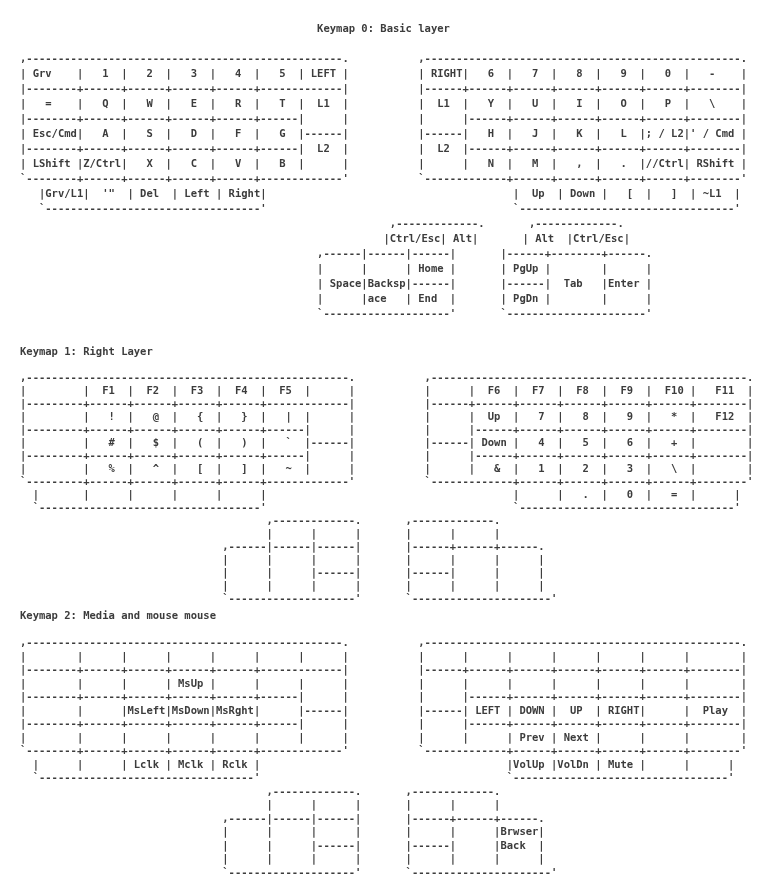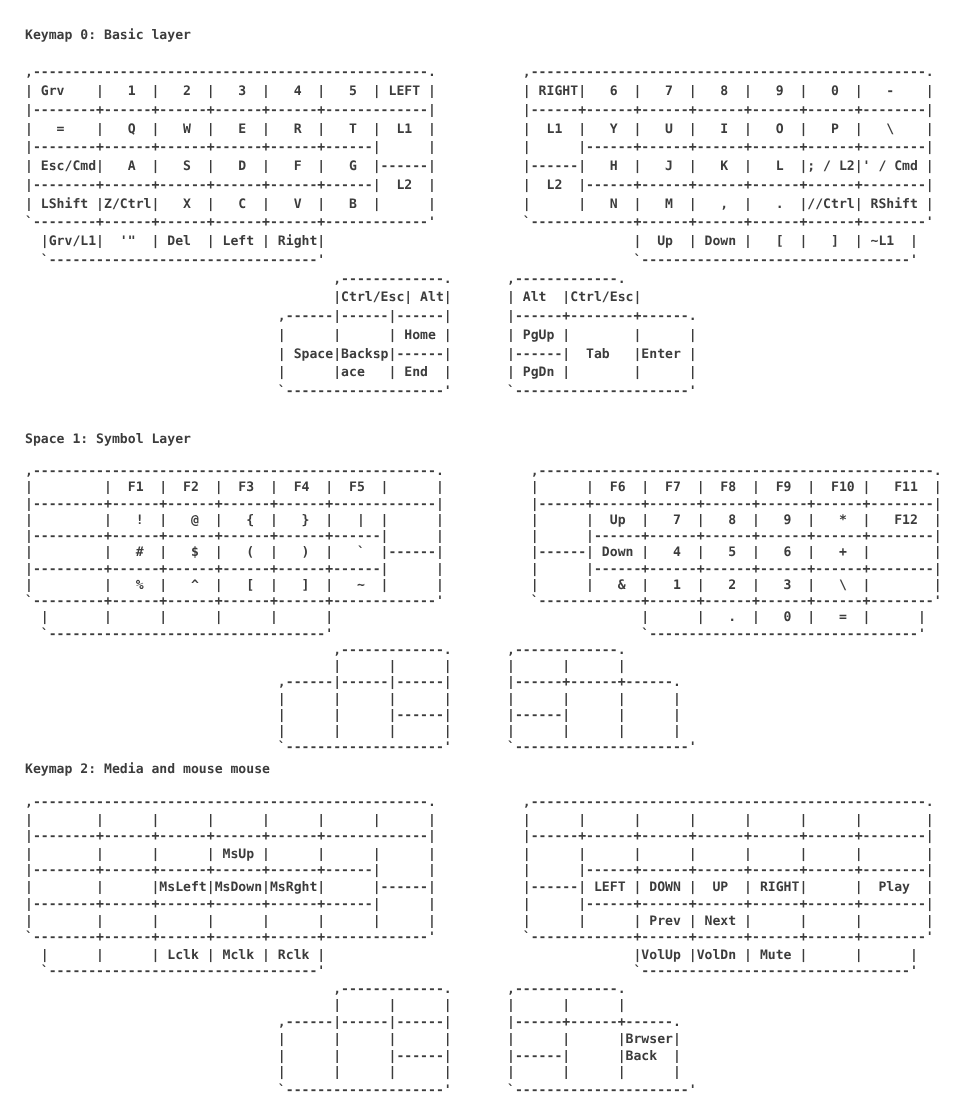--- a/index.html
+++ b/index.html
@@ -26,21 +26,21 @@
     white-space: pre;
   }
   .keymap-ascii {
     margin: var(--lh) 0 0 0;
     font-size: 10.5px;
     line-height: var(--lh);
     white-space: pre;
     font-family: inherit;
     font-weight: inherit;
   }
-  .s0 { top: 21px;  --lh: 15px;   }
+  .s0 { top: 21px; text-align: center;  --lh: 15px;   }
   .s1 { top: 345px; --lh: 13px;   }
   .s2 { top: 609px; --lh: 13.5px; }
 </style>
 </head>
 <body>
 
 <main>
 
   <section class="keymap-section s0">
     <div class="keymap-title">Keymap 0: Basic layer</div>
@@ -58,21 +58,21 @@
                                        ,-------------.       ,-------------.
                                        |Ctrl/Esc| Alt|       | Alt  |Ctrl/Esc|
                                 ,------|------|------|       |------+--------+------.
                                 |      |      | Home |       | PgUp |        |      |
                                 | Space|Backsp|------|       |------|  Tab   |Enter |
                                 |      |ace   | End  |       | PgDn |        |      |
                                 `--------------------'       `----------------------'</pre>
   </section>
 
   <section class="keymap-section s1">
-    <div class="keymap-title">Space 1: Symbol Layer</div>
+    <div class="keymap-title">Keymap 1: Right Layer</div>
     <pre class="keymap-ascii">,---------------------------------------------------.           ,--------------------------------------------------.
 |         |  F1  |  F2  |  F3  |  F4  |  F5  |      |           |      |  F6  |  F7  |  F8  |  F9  |  F10 |   F11  |
 |---------+------+------+------+------+-------------|           |------+------+------+------+------+------+--------|
 |         |   !  |   @  |   {  |   }  |   |  |      |           |      |  Up  |   7  |   8  |   9  |   *  |   F12  |
 |---------+------+------+------+------+------|      |           |      |------+------+------+------+------+--------|
 |         |   #  |   $  |   (  |   )  |   `  |------|           |------| Down |   4  |   5  |   6  |   +  |        |
 |---------+------+------+------+------+------|      |           |      |------+------+------+------+------+--------|
 |         |   %  |   ^  |   [  |   ]  |   ~  |      |           |      |   &amp;  |   1  |   2  |   3  |   \  |        |
 `---------+------+------+------+------+-------------'           `-------------+------+------+------+------+--------'
   |       |      |      |      |      |                                       |      |   .  |   0  |   =  |      |

